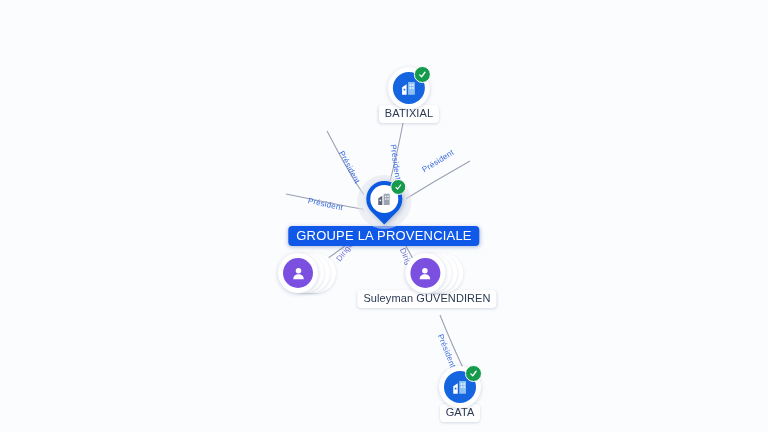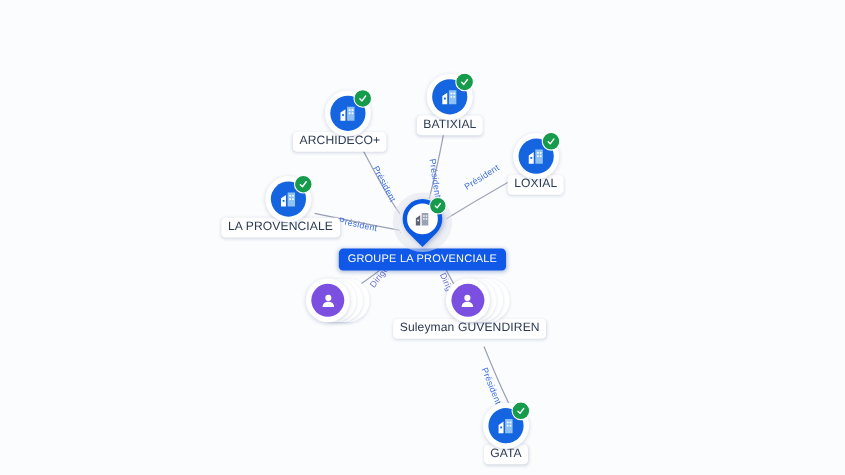--- a/index.html
+++ b/index.html
@@ -168,21 +168,21 @@
     font-size: 11px;
     line-height: 13px;
     color: #2b3a52;
     white-space: nowrap;
     box-shadow: 0 1px 3px rgba(40,60,110,0.18);
     letter-spacing: 0.1px;
   }
   .node.center .node-label {
     background: #1059e8;
     color: #ffffff;
-    font-size: 10px;
+    font-size: 13px;
     padding: 3px 8px 4px 8px;
     box-shadow: 0 1px 4px rgba(20,60,150,0.35);
     letter-spacing: 0.2px;
   }
   .node-label.offset-left2 { margin-left: -14px; }
 
   
   .edge-label {
     position: absolute;
     font-size: 8px;
@@ -230,42 +230,20 @@
   <div class="edge-label" style="left:423px; top:166px; transform: rotate(-32deg);">Président</div>
 
   <div class="edge-label" style="left:308px; top:196px; transform: rotate(12deg);">Président</div>
 
   <div class="edge-label muted" style="left:338px; top:256px; transform: rotate(-52deg);">Dirigeant</div>
 
   <div class="edge-label muted" style="left:402px; top:244px; transform: rotate(66deg);">Dirigeant</div>
 
   <div class="edge-label" style="left:440px; top:330px; transform: rotate(68deg);">Président</div>
 
-  <div class="node" style="left:316px; top:110px;">
-    <div class="disc-wrap">
-      <div class="disc-halo"></div>
-      <div class="disc-core">
-        <svg width="18" height="18" viewBox="0 0 24 24">
-          <path d="M3 21 V11 L9 7 L9 21 Z" fill="#ffffff"></path>
-          <path d="M11 21 V4 L20 4 L20 21 Z" fill="#8fc2f2"></path>
-          <rect x="13" y="7" width="2" height="2" fill="#ffffff"></rect>
-          <rect x="16.5" y="7" width="2" height="2" fill="#ffffff"></rect>
-          <rect x="13" y="11" width="2" height="2" fill="#ffffff"></rect>
-          <rect x="16.5" y="11" width="2" height="2" fill="#ffffff"></rect>
-          <rect x="5" y="13" width="2.2" height="2.2" fill="#1565e0"></rect>
-        </svg>
-      </div>
-      <div class="verified-badge">
-        <svg width="9" height="9" viewBox="0 0 24 24">
-          <path d="M5 13 L10 18 L19 6" fill="none" stroke="#ffffff" stroke-width="3.4" stroke-linecap="round" stroke-linejoin="round"></path>
-        </svg>
-      </div>
-    </div>
-    <div class="node-label offset-left2">ARCHIDECO+</div>
-  </div>
 
   <div class="node" style="left:409px; top:95px;">
     <div class="disc-wrap">
       <div class="disc-halo"></div>
       <div class="disc-core">
         <svg width="18" height="18" viewBox="0 0 24 24">
           <path d="M3 21 V11 L9 7 L9 21 Z" fill="#ffffff"></path>
           <path d="M11 21 V4 L20 4 L20 21 Z" fill="#8fc2f2"></path>
           <rect x="13" y="7" width="2" height="2" fill="#ffffff"></rect>
           <rect x="16.5" y="7" width="2" height="2" fill="#ffffff"></rect>
@@ -276,65 +254,21 @@
       </div>
       <div class="verified-badge">
         <svg width="9" height="9" viewBox="0 0 24 24">
           <path d="M5 13 L10 18 L19 6" fill="none" stroke="#ffffff" stroke-width="3.4" stroke-linecap="round" stroke-linejoin="round"></path>
         </svg>
       </div>
     </div>
     <div class="node-label">BATIXIAL</div>
   </div>
 
-  <div class="node" style="left:487px; top:149px;">
-    <div class="disc-wrap">
-      <div class="disc-halo"></div>
-      <div class="disc-core">
-        <svg width="18" height="18" viewBox="0 0 24 24">
-          <path d="M3 21 V11 L9 7 L9 21 Z" fill="#ffffff"></path>
-          <path d="M11 21 V4 L20 4 L20 21 Z" fill="#8fc2f2"></path>
-          <rect x="13" y="7" width="2" height="2" fill="#ffffff"></rect>
-          <rect x="16.5" y="7" width="2" height="2" fill="#ffffff"></rect>
-          <rect x="13" y="11" width="2" height="2" fill="#ffffff"></rect>
-          <rect x="16.5" y="11" width="2" height="2" fill="#ffffff"></rect>
-          <rect x="5" y="13" width="2.2" height="2.2" fill="#1565e0"></rect>
-        </svg>
-      </div>
-      <div class="verified-badge">
-        <svg width="9" height="9" viewBox="0 0 24 24">
-          <path d="M5 13 L10 18 L19 6" fill="none" stroke="#ffffff" stroke-width="3.4" stroke-linecap="round" stroke-linejoin="round"></path>
-        </svg>
-      </div>
-    </div>
-    <div class="node-label">LOXIAL</div>
-  </div>
-
-  <div class="node" style="left:262px; top:188px;">
-    <div class="disc-wrap">
-      <div class="disc-halo"></div>
-      <div class="disc-core">
-        <svg width="18" height="18" viewBox="0 0 24 24">
-          <path d="M3 21 V11 L9 7 L9 21 Z" fill="#ffffff"></path>
-          <path d="M11 21 V4 L20 4 L20 21 Z" fill="#8fc2f2"></path>
-          <rect x="13" y="7" width="2" height="2" fill="#ffffff"></rect>
-          <rect x="16.5" y="7" width="2" height="2" fill="#ffffff"></rect>
-          <rect x="13" y="11" width="2" height="2" fill="#ffffff"></rect>
-          <rect x="16.5" y="11" width="2" height="2" fill="#ffffff"></rect>
-          <rect x="5" y="13" width="2.2" height="2.2" fill="#1565e0"></rect>
-        </svg>
-      </div>
-      <div class="verified-badge">
-        <svg width="9" height="9" viewBox="0 0 24 24">
-          <path d="M5 13 L10 18 L19 6" fill="none" stroke="#ffffff" stroke-width="3.4" stroke-linecap="round" stroke-linejoin="round"></path>
-        </svg>
-      </div>
-    </div>
-    <div class="node-label offset-left2">LA PROVENCIALE</div>
-  </div>
+
 
   <div class="node center" style="left:384px; top:212px; z-index: 5;">
     <div class="pin-wrap">
       <div class="pin-aura"></div>
       <div class="pin-shape"></div>
       <div class="pin-inner">
         <svg width="16" height="16" viewBox="0 0 24 24">
           <path d="M3 21 V11 L9 7 L9 21 Z" fill="#5d6475"></path>
           <path d="M11 21 V4 L20 4 L20 21 Z" fill="#9ba2b3"></path>
           <rect x="13" y="7" width="2" height="2" fill="#ffffff"></rect>

